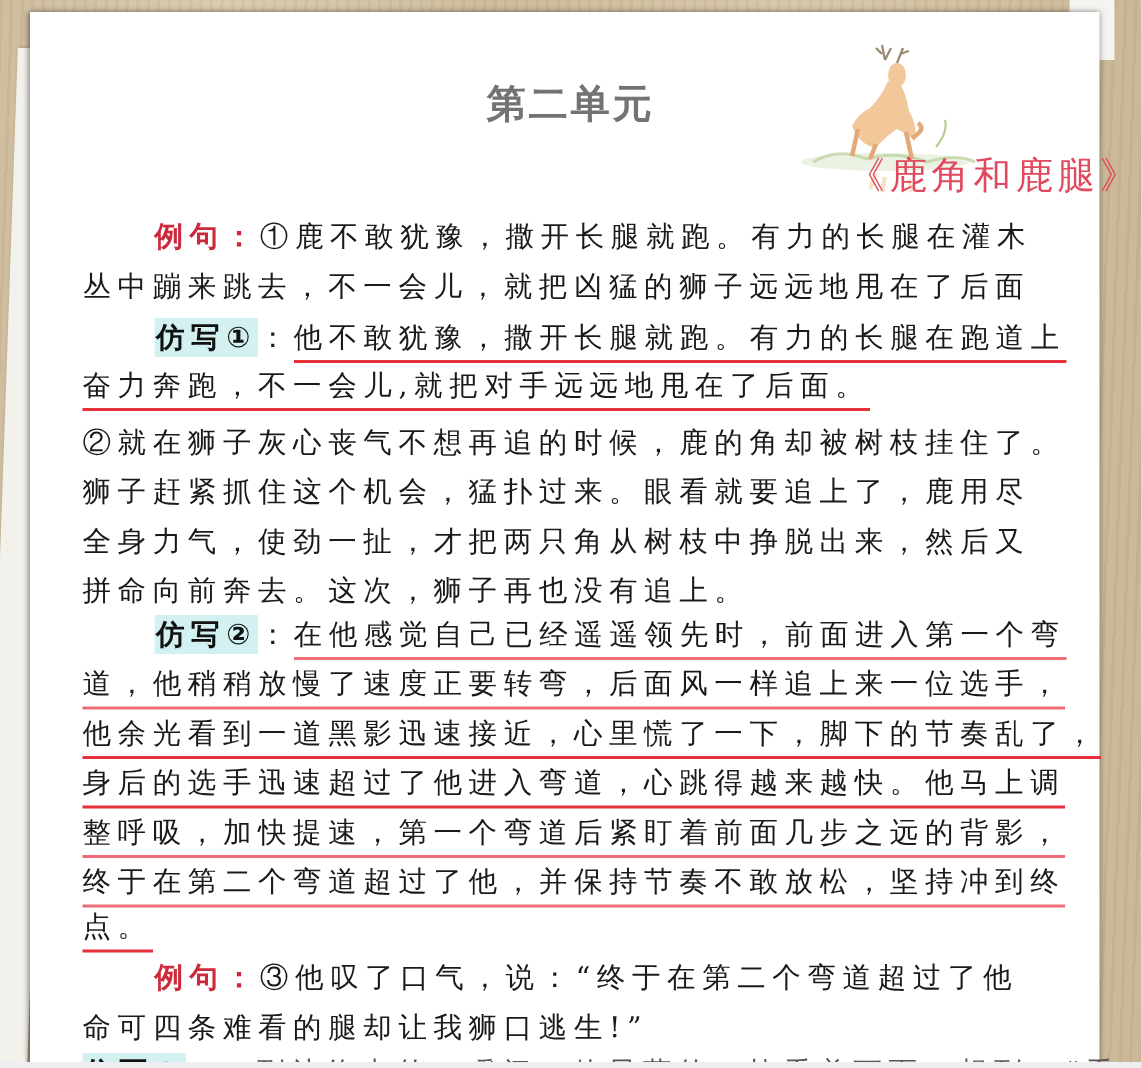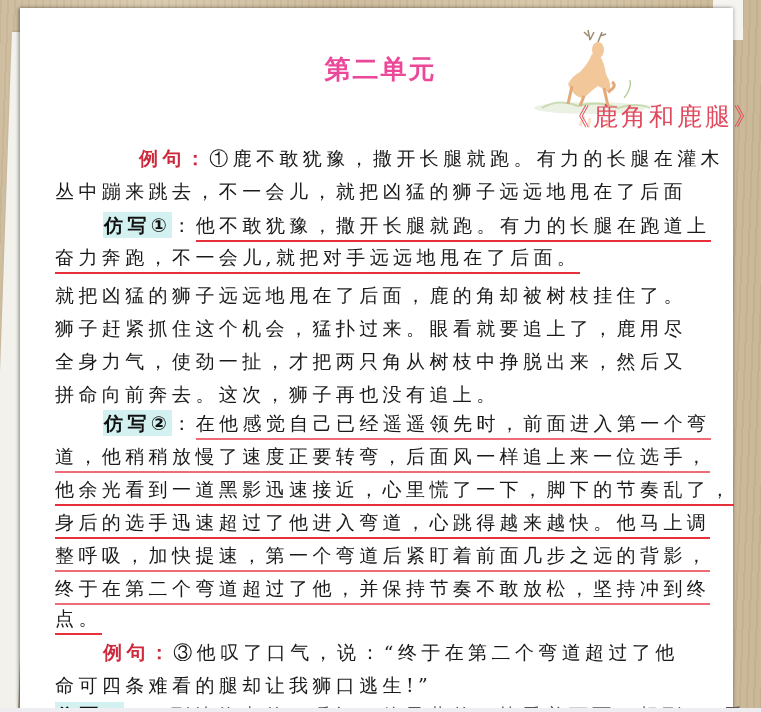--- a/index.html
+++ b/index.html
@@ -28,21 +28,21 @@
       box-shadow: 0 0 4px rgba(0,0,0,0.35), -2px 0 3px rgba(0,0,0,0.2);
     }
     .bottom-bar {
       position: absolute; left: 0; right: 0; bottom: 0; height: 4px; background: #eeeef2;
     }
     .deer {
       position: absolute; left: 528px; top: 28px; width: 140px; height: 118px;
     }
     .unit-title {
       position: absolute; left: 0; right: 0; top: 52px; text-align: center;
-      font-size: 26px; font-weight: bold; color: #ec4899; letter-spacing: 2px;
+      font-size: 26px; font-weight: bold; color: #737373; letter-spacing: 2px;
       font-family: "DejaVu Sans", "Liberation Sans", sans-serif;
     }
     .lesson-title {
       position: absolute; left: 0; right: 0; top: 100px; text-align: right;
       font-size: 25px; color: #e04a5e; letter-spacing: 3px;
     }
     .line {
       position: absolute; left: 55px; height: 30px; font-size: 19px; line-height: 30px;
       color: #1a1a1a; letter-spacing: 4.4px; white-space: nowrap;
     }
@@ -71,33 +71,33 @@
   <path d="M62 12 L60 2 M62 12 L66 4 M60 8 L56 4 M70 14 L74 4 M72 8 L78 6" stroke="#9a8a70" stroke-width="1.5" fill="none"></path>
   <ellipse cx="70" cy="22" rx="6" ry="8" fill="#f2c79a"></ellipse>
   <path d="M64 26 Q60 36 52 44 Q44 48 40 56 Q46 70 56 70 Q64 62 70 58 Q78 62 82 66 Q84 56 78 46 Q76 34 72 28 Z" fill="#f2c79a"></path>
   <path d="M44 58 L40 76 M56 68 L52 78 M76 60 L80 78 M80 64 Q90 58 84 54" stroke="#e3a977" stroke-width="3" fill="none"></path>
   <path d="M52 98 L56 88 M60 100 L62 90 M80 100 L78 92" stroke="#f2c79a" stroke-width="3" opacity="0.5"></path>
 </svg>
 
 <div class="unit-title">第二单元</div>
 <div class="lesson-title">《鹿角和鹿腿》</div>
 
-<div class="line indent" style="top:143px;margin-left:36px;">
+<div class="line indent" style="top:143px;">
   <span class="label-red">例句：</span><span>①鹿不敢犹豫，撒开长腿就跑。有力的长腿在灌木</span>
 </div>
 <div class="line" style="top:176px;">丛中蹦来跳去，不一会儿，就把凶猛的狮子远远地甩在了后面</div>
 
 <div class="line indent" style="top:210px;">
   <span class="label-hl">仿写①</span><span>：</span><span class="u">他不敢犹豫，撒开长腿就跑。有力的长腿在跑道上</span>
 </div>
 <div class="line" style="top:242px;">
   <span class="u">奋力奔跑，不一会儿,就把对手远远地甩在了后面。</span>
 </div>
 
-<div class="line" style="top:280px;">就把凶猛的狮子远远地甩在了后面，鹿的角却被树枝挂住了。</div>
+<div class="line" style="top:280px;">②就在狮子灰心丧气不想再追的时候，鹿的角却被树枝挂住了。</div>
 <div class="line" style="top:313px;">狮子赶紧抓住这个机会，猛扑过来。眼看就要追上了，鹿用尽</div>
 <div class="line" style="top:346px;">全身力气，使劲一扯，才把两只角从树枝中挣脱出来，然后又</div>
 <div class="line" style="top:379px;">拼命向前奔去。这次，狮子再也没有追上。</div>
 
 <div class="line indent" style="top:408px;">
   <span class="label-hl">仿写②</span><span>：</span><span class="u soft">在他感觉自己已经遥遥领先时，前面进入第一个弯</span>
 </div>
 <div class="line" style="top:441px;"><span class="u soft">道，他稍稍放慢了速度正要转弯，后面风一样追上来一位选手，</span></div>
 <div class="line" style="top:474px;"><span class="u">他余光看到一道黑影迅速接近，心里慌了一下，脚下的节奏乱了，</span></div>
 <div class="line" style="top:507px;"><span class="u">身后的选手迅速超过了他进入弯道，心跳得越来越快。他马上调</span></div>

